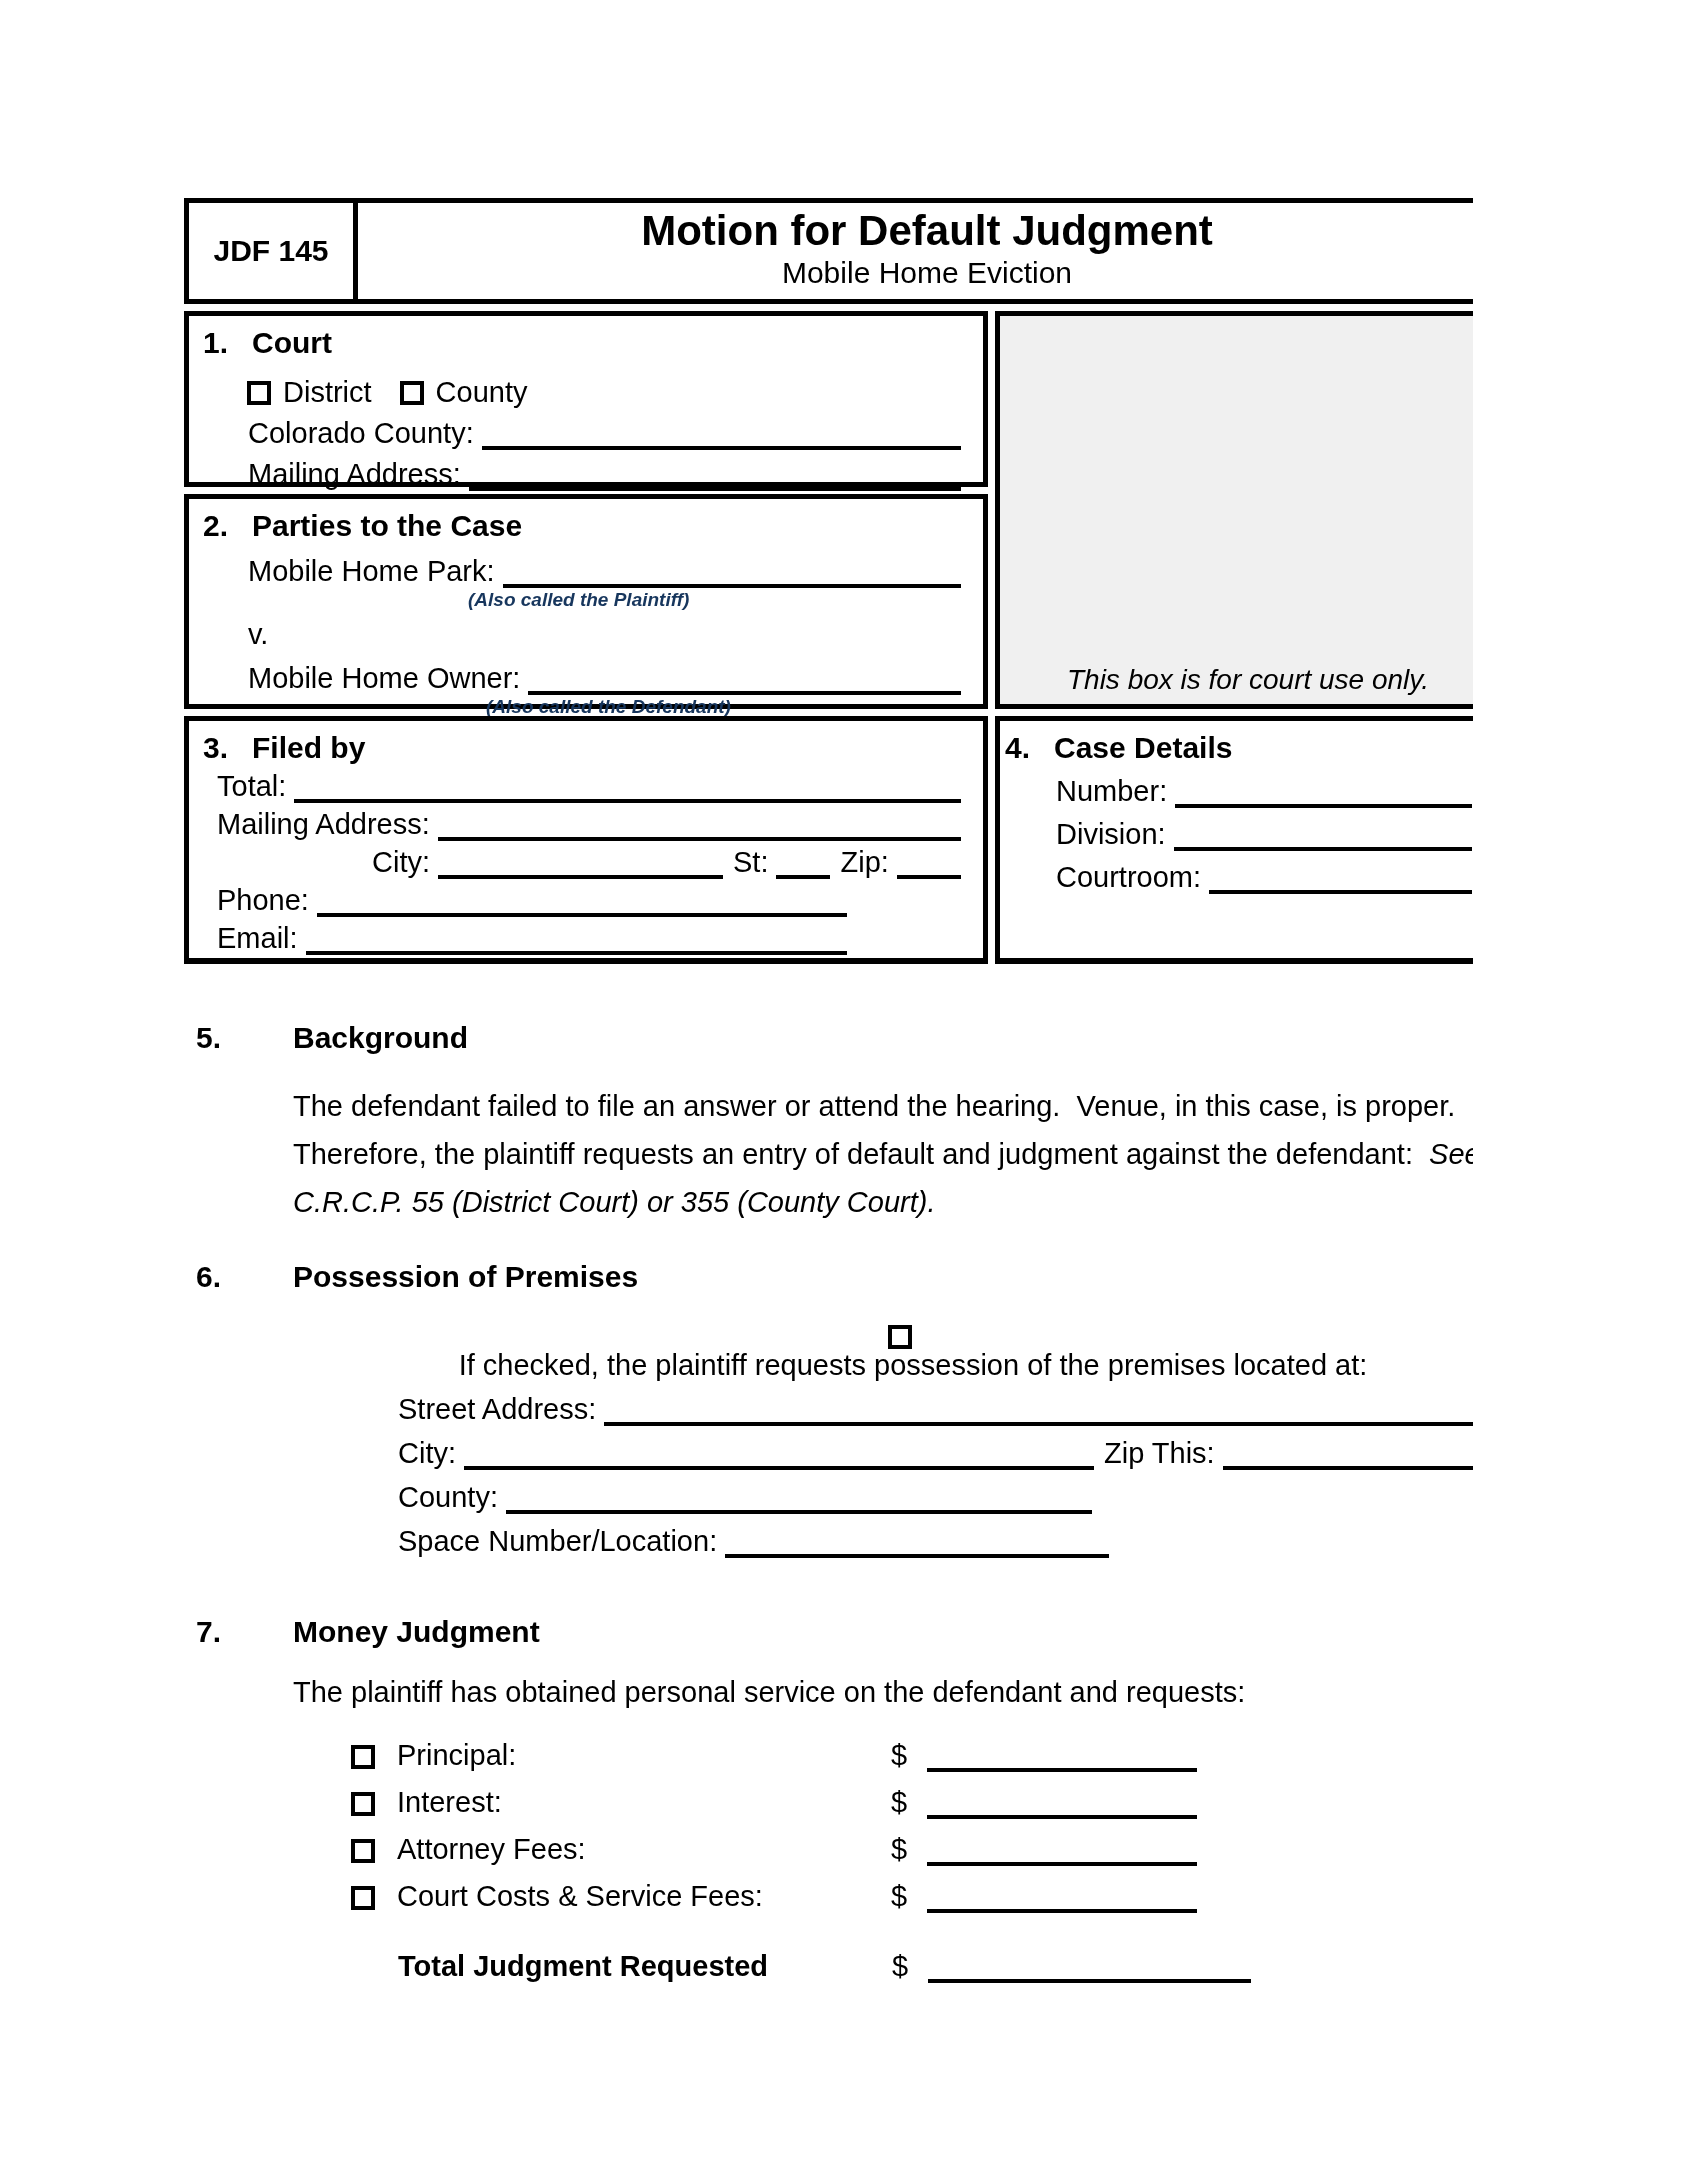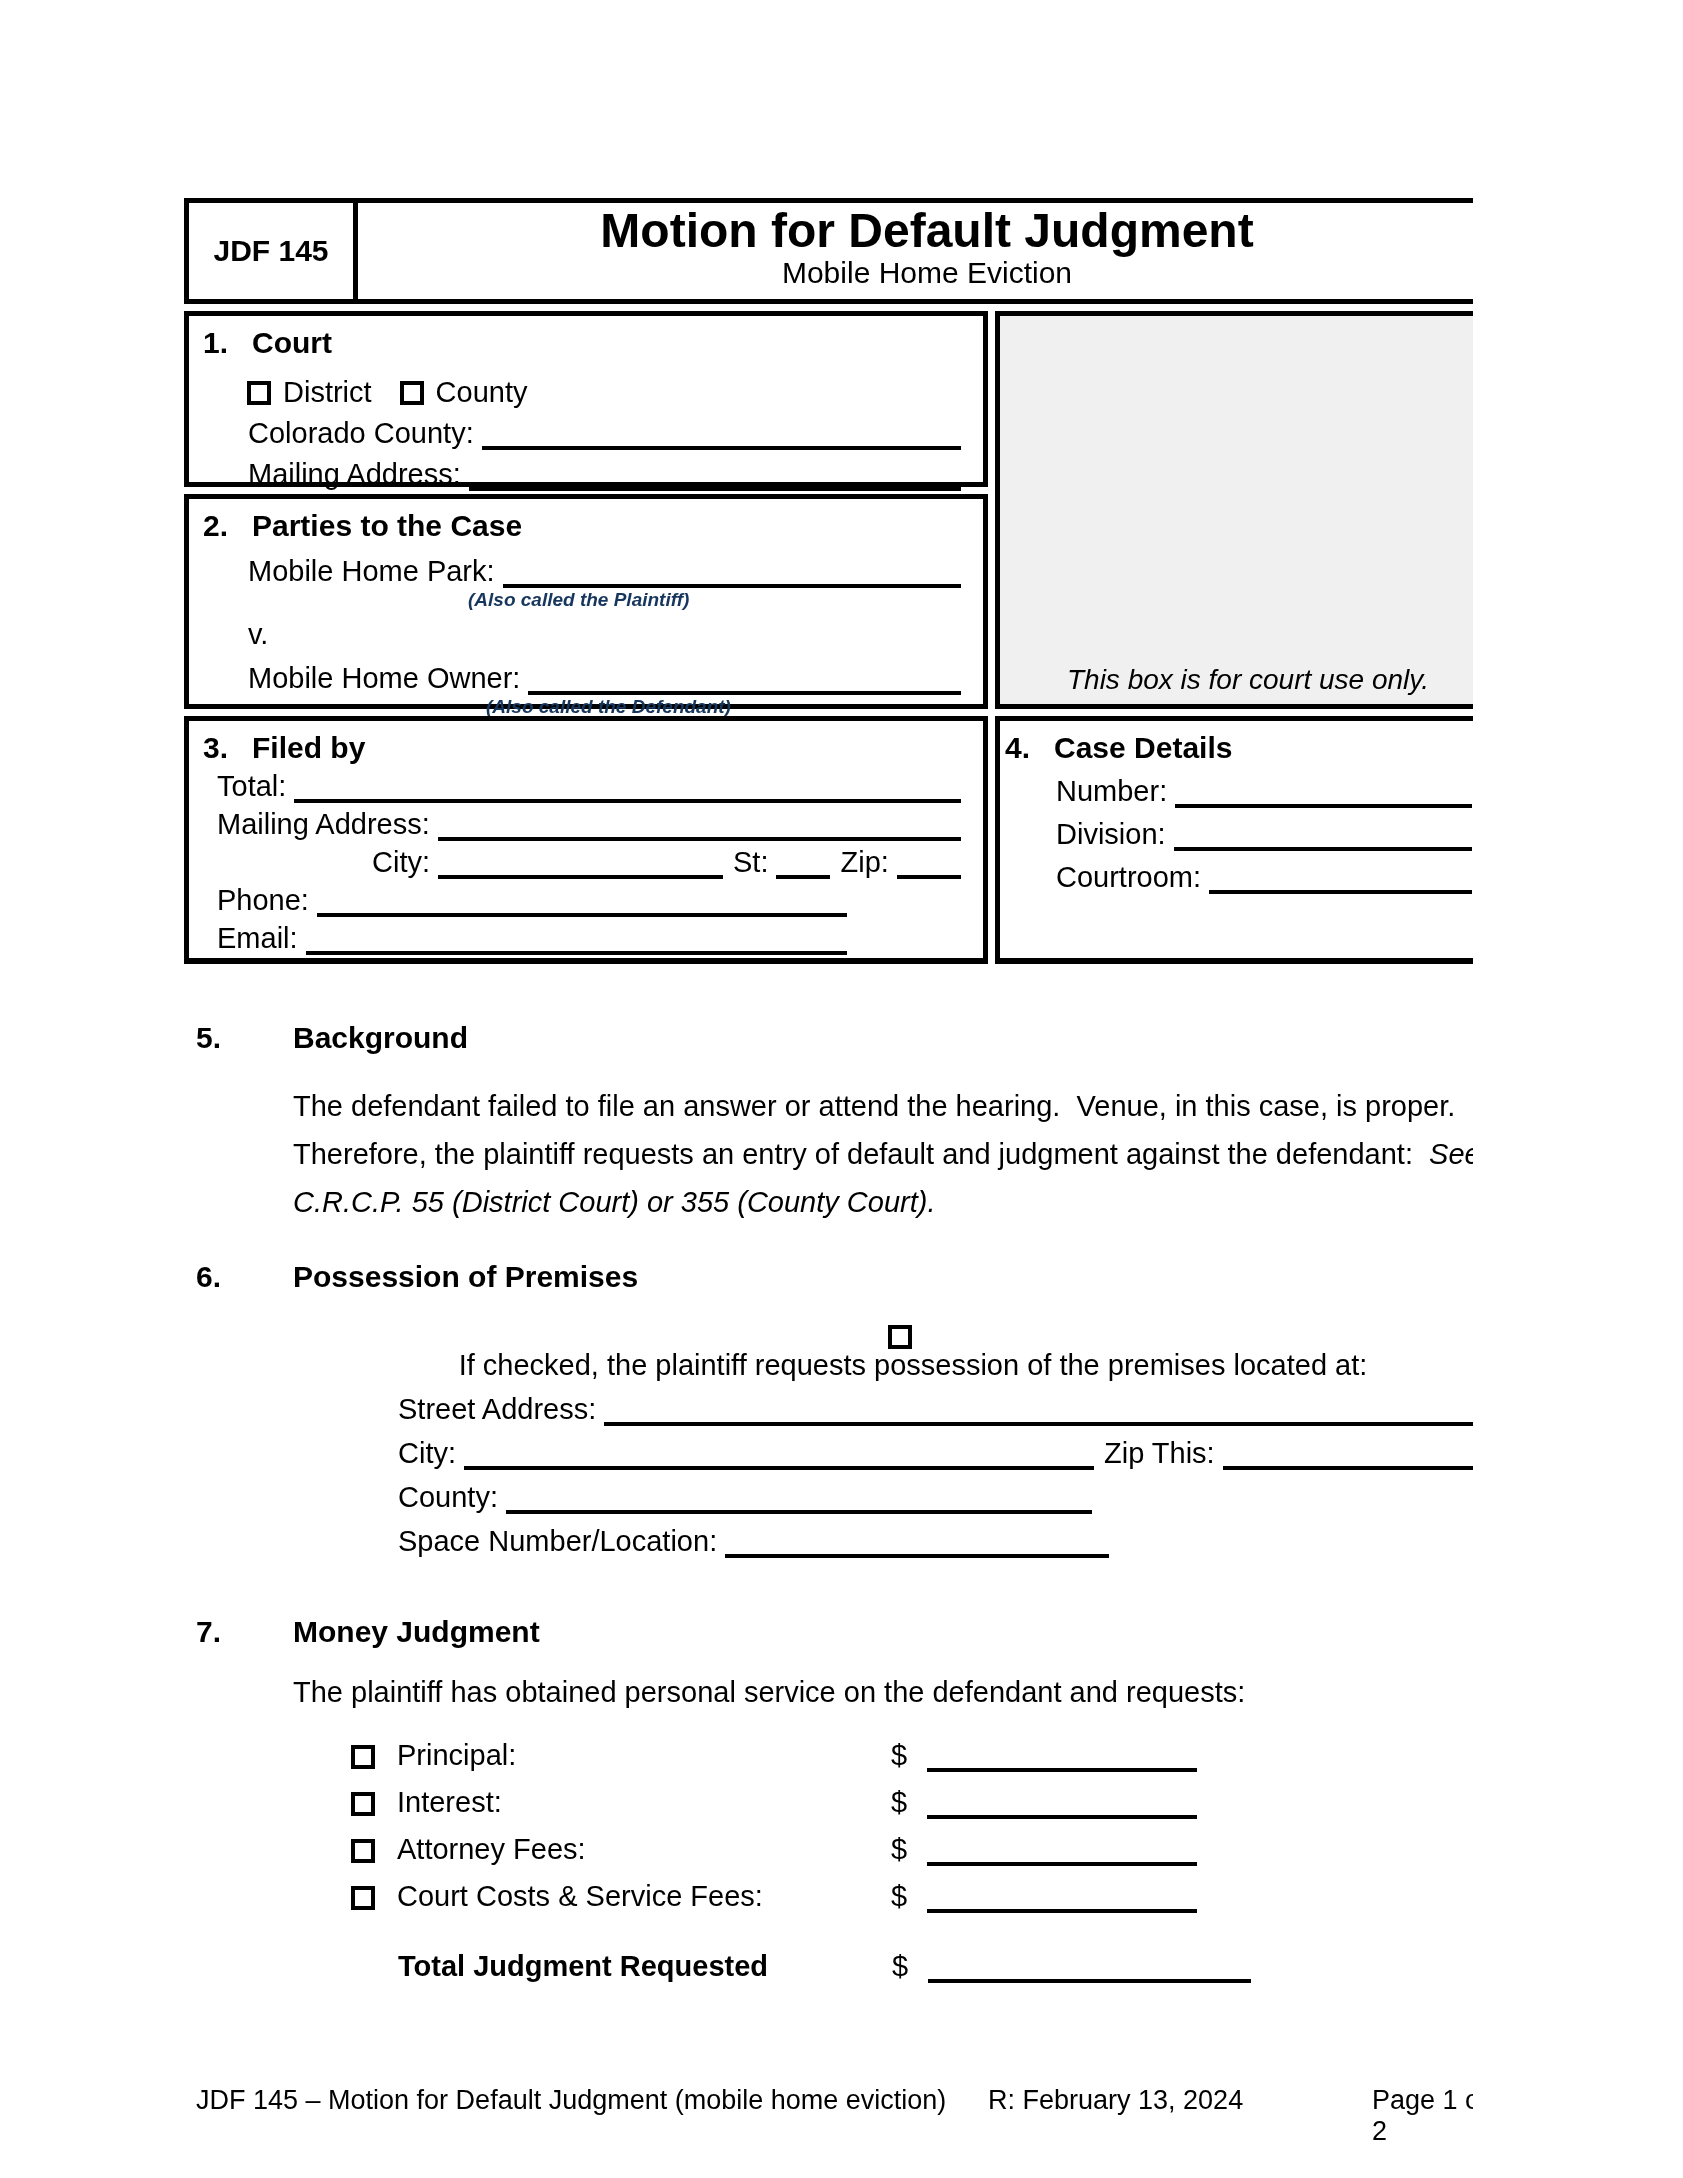--- a/index.html
+++ b/index.html
@@ -10,21 +10,21 @@
   }
   .box { position:absolute; border:5px solid #000; background:#fff; box-sizing:border-box; }
 
   
   .formtable { position:absolute; left:184px; top:198px; width:1317px; height:765px; }
 
   .header-box { left:0; top:0; width:1317px; height:106px; display:flex; }
   .jdf-cell { width:164px; border-right:5px solid #000; display:flex; align-items:center; justify-content:center;
               font-weight:bold; font-size:30px; }
   .title-cell { flex:1; text-align:center; padding-top:4px; }
-  .form-title { font-weight:bold; font-size:48px; line-height:48px; }
+  .form-title { font-weight:bold; font-size:42px; line-height:48px; }
   .form-subtitle { font-size:30px; line-height:36px; }
 
   .s1 { left:0; top:113px; width:804px; height:176px; }
   .s2 { left:0; top:296px; width:804px; height:215px; }
   .s3 { left:0; top:518px; width:804px; height:248px; border-bottom-width:6px; }
   .courtuse { left:811px; top:113px; width:506px; height:398px; background:var(--graybox,#f0f0f0);
               display:flex; align-items:flex-end; justify-content:center; padding-bottom:8px; }
   .courtuse-text { font-style:italic; font-size:28px; }
   .s4 { left:811px; top:518px; width:506px; height:248px; border-bottom-width:6px; }
 
@@ -275,20 +275,15 @@
         <span class="mline"></span>
       </div>
       <div class="totalrow">
         <span class="totallabel">Total Judgment Requested</span>
         <span>$</span>
         <span class="totalline"></span>
       </div>
     </div>
   </div>
 
-  <div class="footer">
-    <span class="f-left">JDF 145 – Motion for Default Judgment (mobile home eviction)</span>
-    <span class="f-center">R: February 13, 2024</span>
-    <span class="f-right">Page 1 of 2</span>
-  </div>
 
 </div>
 
 
 </body></html>

